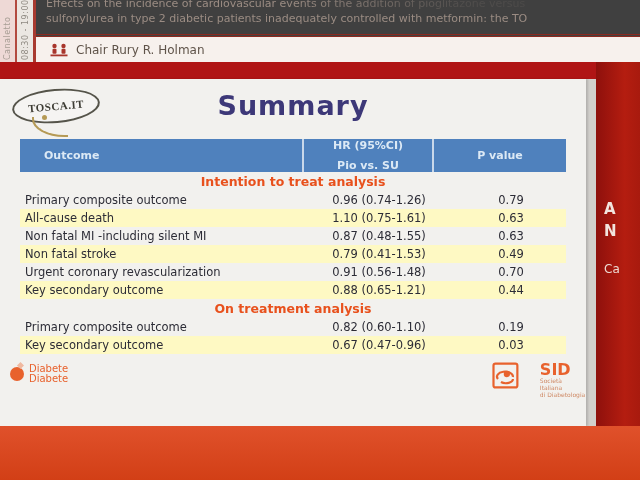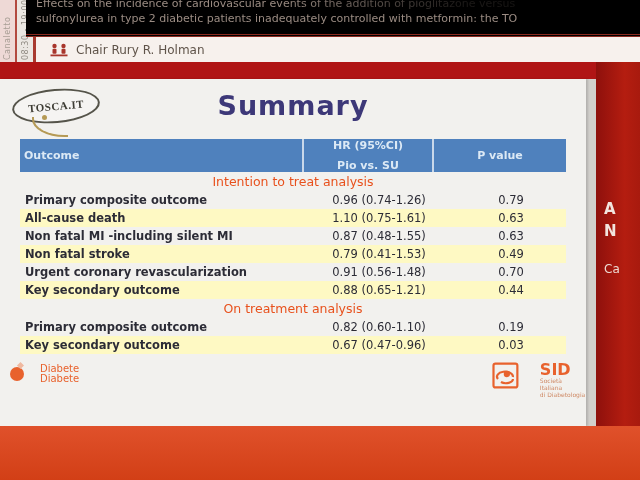--- a/index.html
+++ b/index.html
@@ -6,21 +6,21 @@
   body{width:640px;height:480px;background:#d2d0cc;font-family:"DejaVu Sans",sans-serif;overflow:hidden}
   .photo{position:relative;width:640px;height:480px;background:#d2d0cc;overflow:hidden}
 
   
   .tab-room{position:absolute;left:0;top:0;width:15px;height:62px;background:#eed9d6;border-right:2px solid #b24a40;overflow:hidden}
   .tab-time{position:absolute;left:17px;top:0;width:16px;height:62px;background:#ebe7e2;border-right:3px solid #a83a30;overflow:hidden}
   .vtext{position:absolute;white-space:nowrap;transform:rotate(-90deg);transform-origin:left top;font-size:8px;letter-spacing:0.5px}
   .tab-room .vtext{left:3px;top:60px;color:#a79d94}
   .tab-time .vtext{left:4px;top:60px;color:#8f8a82}
 
-  .title-band{position:absolute;left:26px;top:0;right:0;height:34px;background:#000000;border-bottom:3px double #8a2a20;overflow:hidden}
+  .title-band{position:absolute;left:36px;top:0;right:0;height:34px;background:#404040;border-bottom:3px double #8a2a20;overflow:hidden}
   .title-line{margin:0 0 0 10px;font-size:11px;line-height:15px;color:#9b8c83;white-space:nowrap}
   .title-line1{margin-top:-4px;
     -webkit-mask-image:linear-gradient(90deg,#000 40%,rgba(0,0,0,.18) 70%,rgba(0,0,0,.05) 100%);
     mask-image:linear-gradient(90deg,#000 40%,rgba(0,0,0,.18) 70%,rgba(0,0,0,.05) 100%);}
   .chair-band{position:absolute;left:36px;top:37px;right:0;height:25px;background:#f7f1ed;display:flex;align-items:center}
   .chair-icon{margin:0 8px 0 14px;flex:0 0 auto}
   .chair-text{font-size:12px;color:#5f5349}
 
   .crimson-band{position:absolute;left:0;top:62px;width:640px;height:17px;background:#b01515}
 
@@ -43,35 +43,35 @@
   .tosca-text{font-family:"Liberation Serif",serif;font-size:11px;font-weight:bold;color:#3e3d35;letter-spacing:0.5px}
   .tosca-squiggle{position:absolute;left:20px;top:28px;width:34px;height:18px;
     border-bottom:2px solid #b59a55;border-left:2px solid #b59a55;border-radius:0 0 0 90%}
   .tosca-dot{position:absolute;left:30px;top:26px;width:5px;height:5px;border-radius:50%;background:#b59a55}
 
   .slide-title{position:absolute;left:0;top:11px;width:100%;text-align:center;
     font-size:27px;font-weight:bold;color:#3d3878;letter-spacing:1px}
 
   .summary-table{position:absolute;left:20px;top:60px;width:546px}
   .thead{display:flex;background:#4f81bd;height:33px;font-size:11px;font-weight:bold;color:#dce9f5}
-  .th-outcome{width:282px;display:flex;align-items:center;padding-left:4px;box-sizing:border-box}
+  .th-outcome{width:282px;display:flex;align-items:center;padding-left:24px;box-sizing:border-box}
   .th-hr{width:132px;border-left:2px solid #c9d8ea;border-right:2px solid #c9d8ea;box-sizing:border-box;
     display:flex;flex-direction:column;align-items:center;justify-content:space-between;line-height:13px}
   .th-p{flex:1;display:flex;align-items:center;justify-content:center}
 
   .section-row{height:19px;display:flex;align-items:center;justify-content:center;
-    color:#e8511d;font-weight:normal;font-size:12.5px;background:#f2f1ee}
+    color:#e8511d;font-weight:bold;font-size:12.5px;background:#f2f1ee}
   .data-row{display:flex;height:18px;font-size:11.5px;color:#2c2c36;align-items:center}
   .data-row.alt{background:#fef9c3}
-  .cell-outcome{width:282px;padding-left:5px;box-sizing:border-box;font-weight:bold;white-space:nowrap;overflow:hidden}
+  .cell-outcome{width:282px;padding-left:5px;box-sizing:border-box;font-weight:normal;white-space:nowrap;overflow:hidden}
   .cell-hr{width:154px;text-align:center}
   .cell-p{flex:1;text-align:center}
 
   
-  .logo-diabete{position:absolute;left:10px;top:285px;display:flex;gap:16px;align-items:center}
+  .logo-diabete{position:absolute;left:10px;top:285px;display:flex;gap:5px;align-items:center}
   .drop-icon{position:relative;width:14px;height:14px;border-radius:50%;background:#e8622d;flex:0 0 auto}
   .drop-icon::before{content:"";position:absolute;left:8px;top:-4px;width:5px;height:5px;background:#f0b9a0;
     transform:rotate(45deg)}
   .logo-diabete-text{font-size:10px;line-height:10px;color:#e8622d}
 
   .logo-sid{position:absolute;left:492px;top:283px;display:flex;gap:21px;align-items:flex-start}
   .sid-text-col{display:flex;flex-direction:column}
   .sid-name{font-size:16px;line-height:15px;font-weight:bold;color:#e8622d}
   .sid-sub{font-size:6px;line-height:7px;color:#cf8a66}
 </style>

